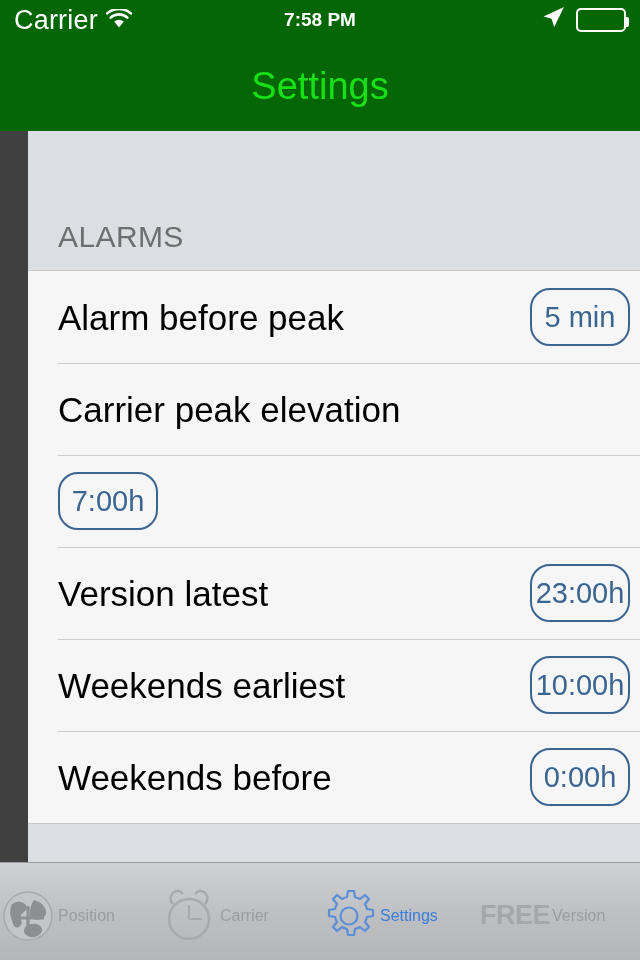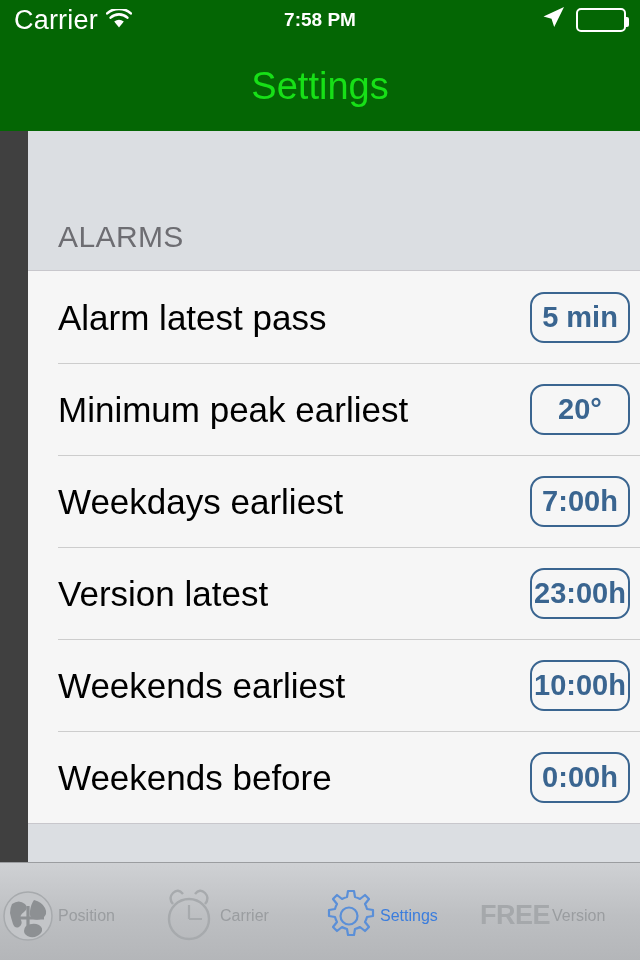--- a/index.html
+++ b/index.html
@@ -102,29 +102,28 @@
   }
   .row-label {
     font-size: 35px;
     color: #000000;
     line-height: 1;
     flex: 1 1 auto;
     white-space: nowrap;
   }
   .value-box {
     flex: 0 0 auto;
-    width: 100px; height: 51px;
+    width: 100px; height: 58px;
     border: 2px solid #3a6590;
-    border-radius: 14px;
+    border-radius: 20px;
     color: #3a6590;
     font-size: 29px;
     display: flex; align-items: center; justify-content: center;
     background: transparent;
     line-height: 1;
-    font-weight: bold;
   }
   .table-filler {
     flex: 1 1 auto;
     background: #dbdee2;
   }
 
   
   .tabbar {
     flex: 0 0 98px;
     background: linear-gradient(to bottom, #cfd1d4 0%, #bdbfc2 55%, #b4b6b9 100%);
@@ -191,31 +190,29 @@
 
   <div class="content">
 
     <div class="section-header">
       <span class="section-header-label">ALARMS</span>
     </div>
 
     <div class="table">
 
       <div class="row">
-        <span class="row-label">Alarm latest pass</span>
+        <span class="row-label">Alarm before peak</span>
         <span class="value-box">5 min</span>
       </div>
 
       <div class="row">
-        <span class="row-label">Minimum peak earliest</span>
-        <span class="value-box">20°</span>
-      </div>
-
-      <div class="row">
-        <span class="row-label">Weekdays earliest</span>
+        <span class="row-label">Carrier peak elevation</span>
+      </div>
+
+      <div class="row">
         <span class="value-box">7:00h</span>
       </div>
 
       <div class="row">
         <span class="row-label">Version latest</span>
         <span class="value-box">23:00h</span>
       </div>
 
       <div class="row">
         <span class="row-label">Weekends earliest</span>

